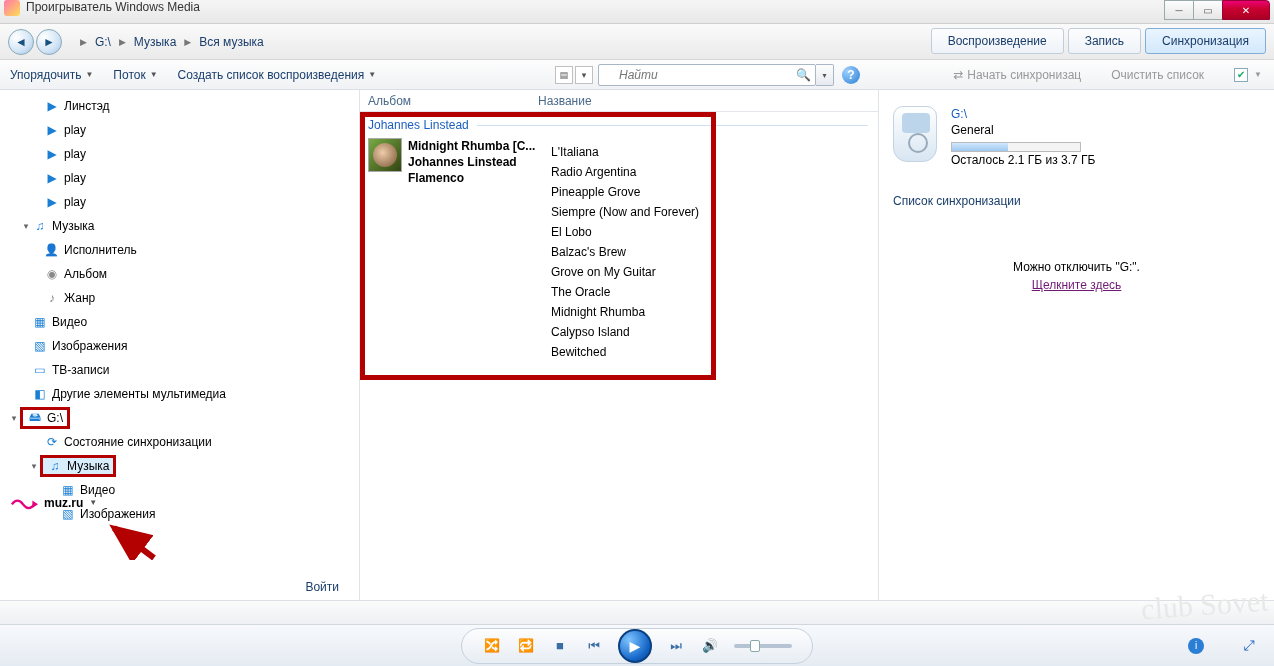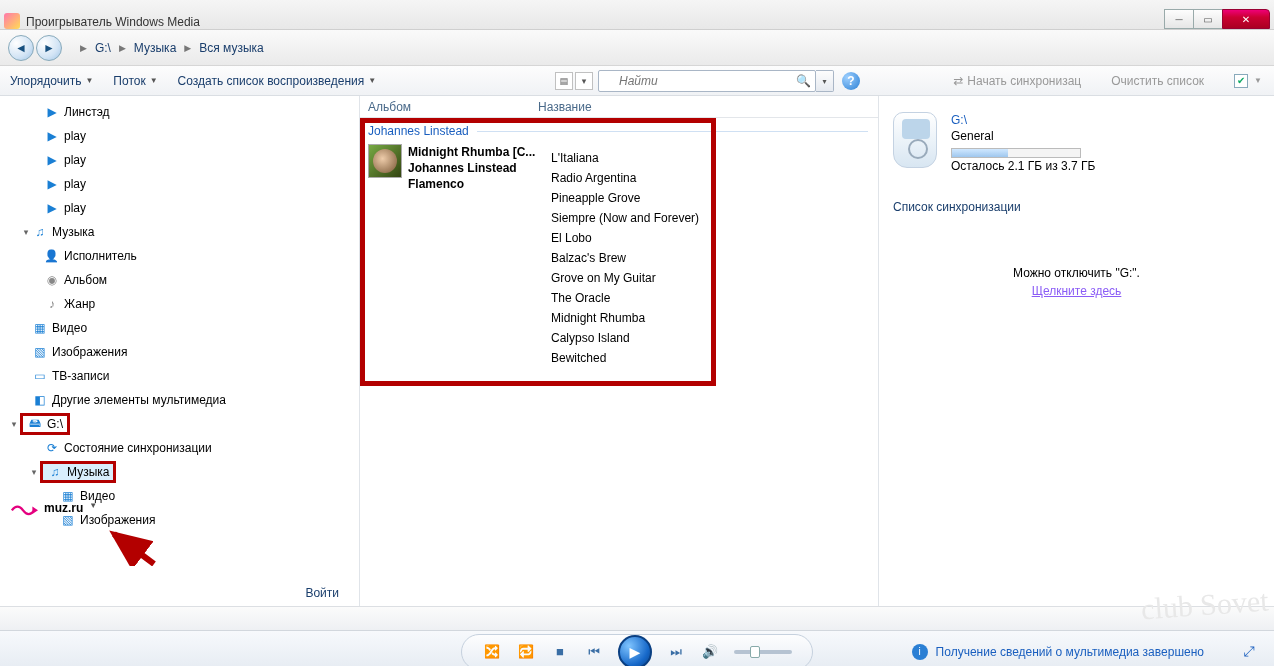--- a/index.html
+++ b/index.html
@@ -1,19 +1,19 @@
 <!DOCTYPE html>
 <html><head>
 <meta charset="utf-8">
 <style>
 * { margin: 0; padding: 0; box-sizing: border-box; font-family: "Segoe UI", Tahoma, sans-serif; font-size: 12px; }
 body { background: #fff; width: 1274px; height: 666px; position: relative; overflow: hidden; }
 
 
-.titlebar { height: 30px; background: linear-gradient(#f5f5f5,#e8e8e8); border-bottom: 1px solid #cfcfcf; display: flex; align-items: flex-end; padding: 0 4px; }
+.titlebar { height: 24px; background: linear-gradient(#f5f5f5,#e8e8e8); border-bottom: 1px solid #cfcfcf; display: flex; align-items: flex-start; padding: 0 4px; }
 .titlebar .appicon { width: 16px; height: 16px; margin-right: 6px; background: linear-gradient(135deg,#f7a,#fd5); border-radius: 3px; }
 .titlebar .title { color: #333; flex: 1; }
 .winbtns { display: flex; }
 .winbtn { width: 30px; height: 20px; border: 1px solid #9aa; background: linear-gradient(#fdfdfd,#e6e6e6); margin-left: -1px; display: flex; align-items: center; justify-content: center; color: #555; font-size: 10px; }
 .winbtn.close { width: 48px; background: linear-gradient(#e07,#c03 40%,#a02); color: #fff; border-color: #903; border-radius: 0 4px 0 0; }
 
 
 .navbar { height: 36px; background: linear-gradient(#fafafa,#eaeaea); border-bottom: 1px solid #d6d6d6; display: flex; align-items: center; padding: 0 8px; position: relative; }
 .navbtn { width: 26px; height: 26px; border-radius: 50%; background: radial-gradient(circle at 30% 30%, #fff, #d2e4f5 60%, #9ec3e6); border: 1px solid #8ab; display:flex; align-items:center; justify-content:center; color:#18507f; font-size:12px; }
 .navbtn + .navbtn { margin-left: 2px; }
@@ -56,21 +56,21 @@
 .nico.disc { color:#888; }
 .nico.genre { color:#888; }
 .nico.video { color:#1a7fd4; }
 .nico.photo { color:#1a7fd4; }
 .nico.tv { color:#1a7fd4; }
 .nico.other { color:#1a7fd4; }
 .nico.drive { color:#1a7fd4; }
 .sidebar .label { color:#000; }
 .hl-red { border: 3px solid #b30000; padding: 0 4px; }
 .sel { background:#d9eefc; }
-.muz { position: absolute; left: 10px; bottom: 90px; display:flex; align-items:flex-start; gap:6px; }
+.muz { position: absolute; left: 10px; bottom: 90px; display:flex; align-items:center; gap:6px; }
 .muz svg { width:28px; }
 .login { position:absolute; right: 20px; bottom: 6px; color:#1a3e6c; }
 
 .content { flex:1; min-width:0; border-right:1px solid #e0e4e9; position:relative; }
 .colhdr { display:flex; height:22px; border-bottom:1px solid #e3e6ea; align-items:center; color:#4a6a8a; }
 .colhdr .c1 { width: 170px; padding-left:8px; }
 .colhdr .c2 { flex:1; padding-left:8px; }
 .artistrow { color:#1a5fbf; padding: 6px 0 4px 8px; display:flex; align-items:center; }
 .artistrow .line { flex:1; height:1px; background:#cfe0f3; margin-left:8px; margin-right:10px;}
 .albumblock { display:flex; padding: 2px 8px; }
@@ -86,21 +86,21 @@
 .device { display:flex; gap:14px; margin-top:6px; }
 .devimg { width:44px; height:56px; background:linear-gradient(#fff,#d8e6f2); border:1px solid #c4d2e2; border-radius:10px 10px 14px 14px; position:relative;}
 .devimg::before { content:""; position:absolute; left:8px; top:6px; width:28px; height:20px; background:#bcd5ea; border-radius:4px;}
 .devimg::after { content:""; position:absolute; left:14px; bottom:8px; width:16px; height:16px; border:2px solid #9ab; border-radius:50%;}
 .devinfo { line-height:16px; color:#000;}
 .devname { color:#1a5fbf; }
 .progress { width:130px; height:10px; border:1px solid #bbb; margin-top:4px; background:#f4f4f4; position:relative;}
 .progress .fill { position:absolute; left:0; top:0; bottom:0; width:44%; background:linear-gradient(#d0e8ff,#9fc7ee);}
 .synctitle { text-align:left; color:#1a3e6c; margin-top:26px; }
 .syncmsg { text-align:center; margin-top:50px; line-height:18px; }
-.syncmsg a { color:#8b5cf6; text-decoration:underline; }
+.syncmsg a { color:#701a75; text-decoration:underline; }
 
 
 .status { height: 24px; border-top:1px solid #dcdfe3; background:linear-gradient(#fbfbfb,#eef0f3); display:flex; align-items:center; padding: 0 10px; }
 .playerbar { height: 42px; background:linear-gradient(#f7f9fc,#e5ebf2); border-top:1px solid #d2d7dd; display:flex; align-items:center; justify-content:center; position:relative;}
 .pgroup { display:flex; align-items:center; gap:14px; background:linear-gradient(#fdfdfe,#e7edf4); border:1px solid #c6d1de; border-radius:22px; padding:3px 20px; height:36px;}
 .pico { width:20px; height:20px; display:flex; align-items:center; justify-content:center; color:#3a6ea5; font-size:13px;}
 .playbtn { width:34px; height:34px; border-radius:50%; background:radial-gradient(circle at 30% 30%, #7fc4ff,#1668c9 65%,#0b3f82); display:flex; align-items:center; justify-content:center; color:#fff; font-size:14px; border:2px solid #0a3f82;}
 .volslider { width:58px; height:4px; background:#b6c3d2; border-radius:2px; position:relative;}
 .volslider .knob { position:absolute; left:16px; top:-4px; width:10px; height:12px; background:#fff; border:1px solid #8aa; border-radius:2px;}
 .mediastatus { position:absolute; right: 70px; display:flex; align-items:center; gap:8px; color:#1a5fbf;}
@@ -125,20 +125,25 @@
 <div class="navbar">
   <div class="navbtn">◄</div>
   <div class="navbtn">►</div>
   <div class="breadcrumb">
     <span class="sep">▶</span>
     <span>G:\</span>
     <span class="sep">▶</span>
     <span>Музыка</span>
     <span class="sep">▶</span>
     <span>Вся музыка</span>
+  </div>
+  <div class="tabs-right">
+    <div class="tab">Воспроизведение</div>
+    <div class="tab">Запись</div>
+    <div class="tab active">Синхронизация</div>
   </div>
 </div>
 
 <div class="toolbar">
   <div class="tbitem">
       <span>Упорядочить</span>
       <span class="dd">▼</span>
     </div>
   <div class="tbitem">
       <span>Поток</span>
@@ -402,18 +407,17 @@
     <div class="pico">⏮</div>
     <div class="playbtn">▶</div>
     <div class="pico">⏭</div>
     <div class="pico">🔊</div>
     <div class="volslider">
         <div class="knob"></div>
       </div>
   </div>
   <div class="mediastatus">
     <span style="width:16px;height:16px;border-radius:50%;background:#2a7fd4;color:#fff;display:inline-flex;align-items:center;justify-content:center;font-size:10px;">i</span>
-    <span>Получение сведений о мультимедиа завершено</span>
   </div>
   <div class="switchbtn">⤢</div>
 </div>
 
 <div class="watermark">club Sovet</div>
 
 </body></html>

